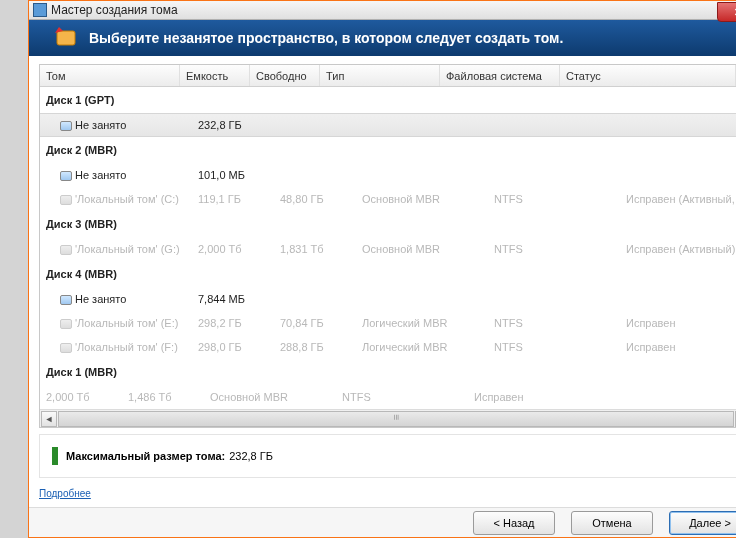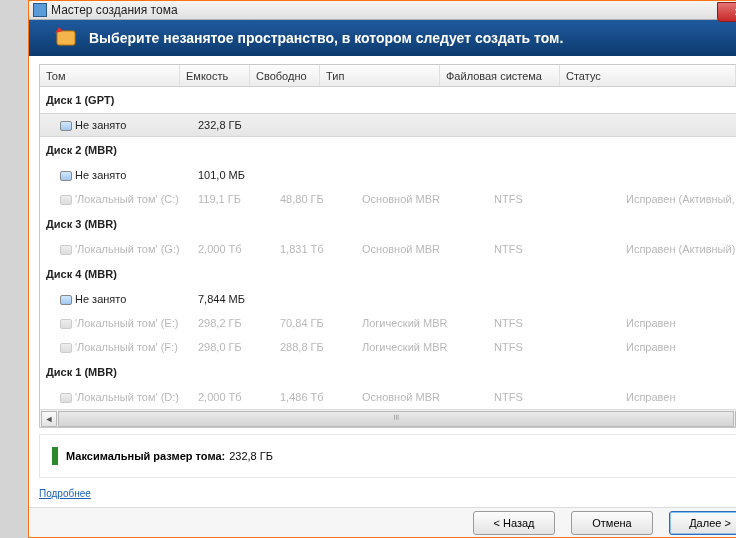--- a/index.html
+++ b/index.html
@@ -137,21 +137,20 @@
           <div class="row disabled">
             <div class="col-vol"><span class="ind"></span><span class="disk-icon"></span>'Локальный том' (F:)</div>
             <div class="col-cap">298,0 ГБ</div>
             <div class="col-free">288,8 ГБ</div>
             <div class="col-type">Логический MBR</div>
             <div class="col-fs">NTFS</div>
             <div class="col-status">Исправен</div>
           </div>
           <div class="disk-hdr">Диск 1 (MBR)</div>
           <div class="row disabled">
-            <div class="col-vol"><span class="ind"></span><span class="disk-icon"></span>'Локальный том' (D:)</div>
             <div class="col-cap">2,000 Тб</div>
             <div class="col-free">1,486 Тб</div>
             <div class="col-type">Основной MBR</div>
             <div class="col-fs">NTFS</div>
             <div class="col-status">Исправен</div>
           </div>
         </div>
       <div class="hscroll">
         <div class="arrow l">◄</div>
         <div class="thumb"></div>

